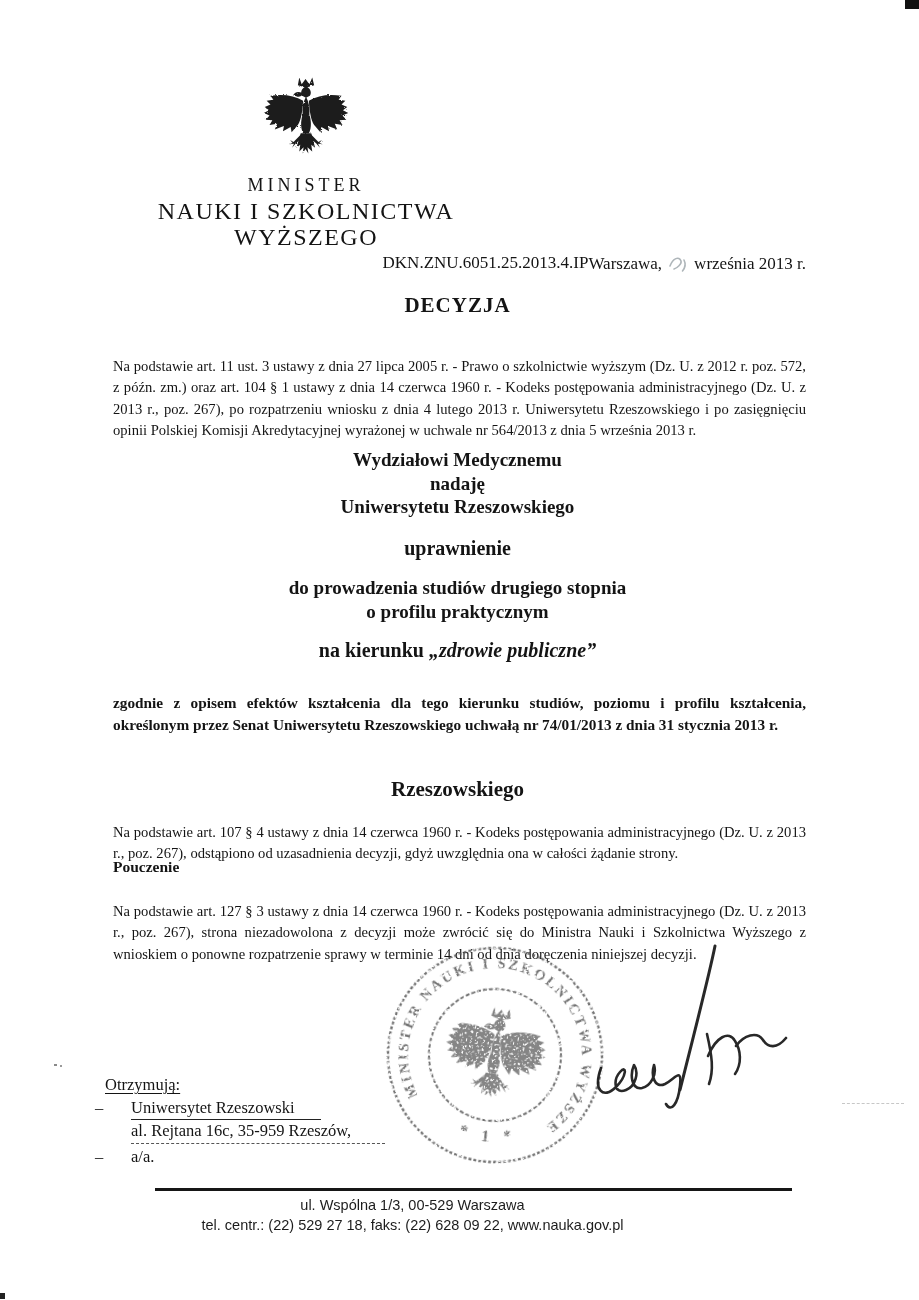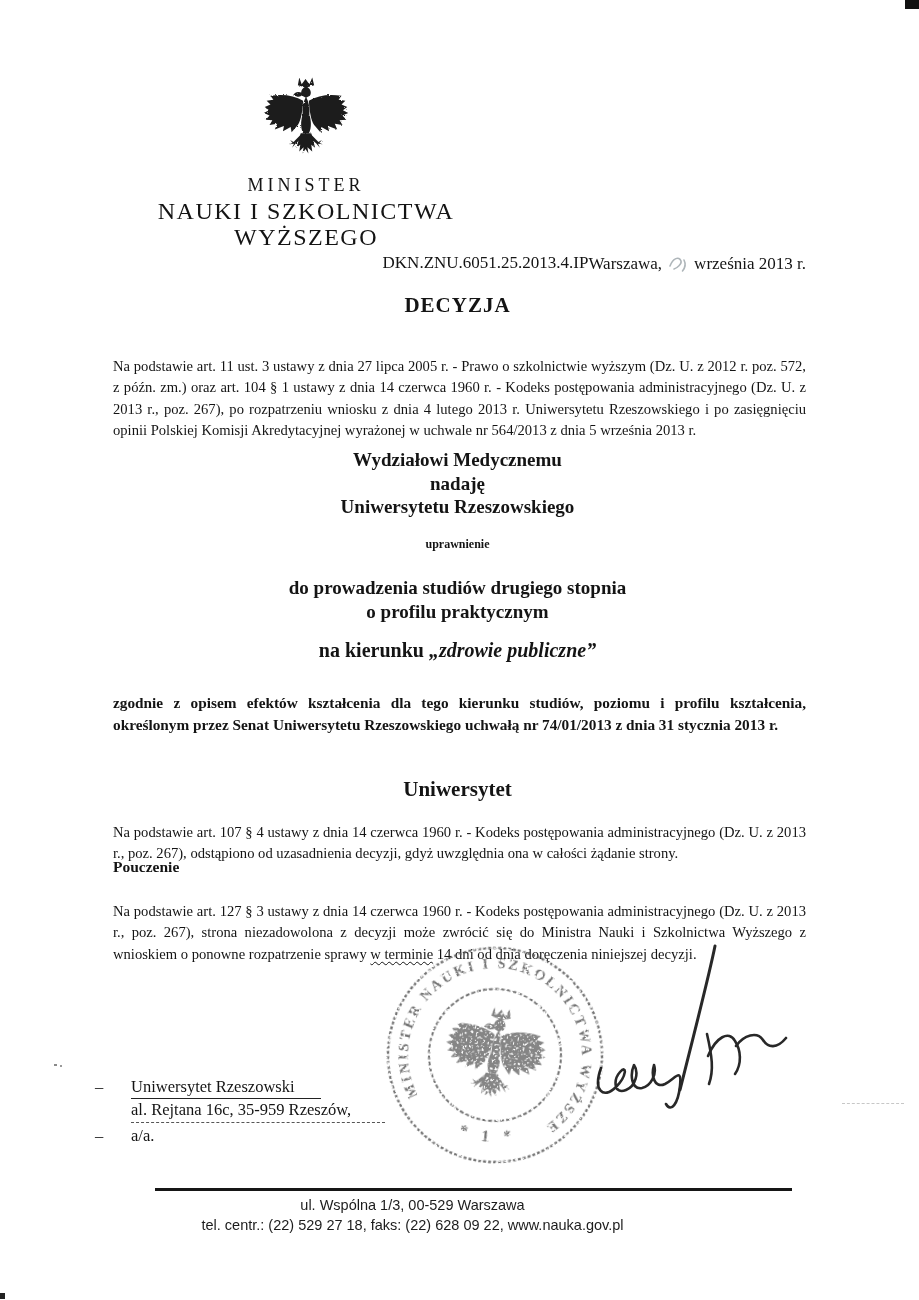--- a/index.html
+++ b/index.html
@@ -18,30 +18,30 @@
   
   .ref-row{top:253px;left:113px;width:693px;display:flex;justify-content:flex-end;font-size:17px;}
   .date-part{white-space:nowrap;}
   .day-mark{display:inline-block;vertical-align:-4px;margin:0 3px;}
   
   .h-center{left:0;width:915px;text-align:center;font-weight:bold;}
   .h-decyzja{top:293px;font-size:21px;letter-spacing:1px;}
   .para{left:113px;width:693px;text-align:justify;font-size:14.6px;line-height:21.6px;}
   .p-legal{top:341px;}
   .grant-block{top:448px;font-size:19px;line-height:23.5px;}
-  .h-uprawnienie{top:537px;font-size:12px;}
+  .h-uprawnienie{top:537px;font-size:20px;}
   .scope-block{top:576px;font-size:19px;line-height:23.5px;}
   .h-kierunek{top:639px;font-size:20px;}
   .field-name{font-style:italic;}
   .p-compliance{top:677px;font-weight:bold;font-size:15.3px;line-height:21.8px;}
   .h-uzasadnienie{top:777px;font-size:21px;}
   .p-just{top:807px;}
   .h-pouczenie{top:858px;left:113px;font-size:15.5px;font-weight:bold;}
   .p-inst{top:886px;}
-  .wavy-underline{text-decoration:underline;text-decoration-style:wavy;text-decoration-thickness:1px;text-underline-offset:2px;}
+  .wavy-underline{text-decoration-style:wavy;text-decoration-thickness:1px;text-underline-offset:2px;}
   
   .stamp-wrap{top:942px;left:382px;width:226px;height:226px;}
   .signature-wrap{top:938px;left:585px;width:215px;height:185px;}
   .faint-dash{top:1103px;left:842px;width:62px;border-top:1px dashed #9a9a9a;opacity:.55;}
   
   .recipients{top:1074px;left:95px;font-size:16.5px;line-height:21px;}
   .recipients .heading{margin-left:10px;text-decoration:underline;text-underline-offset:3px;}
   .rec-row{display:flex;margin-top:2px;}
   .rec-dash{width:36px;flex:0 0 36px;}
   .rec-line1-u{display:inline-block;border-bottom:1.5px solid #222;padding-right:26px;padding-bottom:1px;}
@@ -127,21 +127,21 @@
   <div>do prowadzenia studiów drugiego stopnia</div>
   <div>o profilu praktycznym</div>
 </div>
 
 <div class="abs h-center h-kierunek">
   <span>na kierunku </span><span class="field-name">„zdrowie publiczne”</span>
 </div>
 
 <p class="abs para p-compliance">zgodnie z opisem efektów kształcenia dla tego kierunku studiów, poziomu i profilu kształcenia, określonym przez Senat Uniwersytetu Rzeszowskiego uchwałą nr 74/01/2013 z dnia 31 stycznia 2013 r.</p>
 
-<div class="abs h-center h-uzasadnienie">Uniwersytet</div>
+<div class="abs h-center h-uzasadnienie">Rzeszowskiego</div>
 <p class="abs para p-just">Na podstawie art. 107 § 4 ustawy z dnia 14 czerwca 1960 r. - Kodeks postępowania administracyjnego (Dz. U. z 2013 r., poz. 267), odstąpiono od uzasadnienia decyzji, gdyż uwzględnia ona w całości żądanie strony.</p>
 
 <div class="abs h-pouczenie">Pouczenie</div>
 <p class="abs para p-inst"><span>Na podstawie art. 127 § 3 ustawy z dnia 14 czerwca 1960 r. - Kodeks postępowania administracyjnego (Dz. U. z 2013 r., poz. 267), strona niezadowolona z decyzji może zwrócić się do Ministra Nauki i Szkolnictwa Wyższego z wnioskiem o ponowne rozpatrzenie sprawy </span><span class="wavy-underline">w terminie</span><span> 14 dni od dnia doręczenia niniejszej decyzji.</span></p>
 
 <div class="abs stamp-wrap">
   <svg width="226" height="226" viewBox="-113 -113 226 226" aria-hidden="true">
     <g filter="url(#stampGrain)" transform="rotate(9)" opacity="0.85">
       <circle cx="0" cy="0" r="107" fill="none" stroke="#5a5a5a" stroke-width="2.4" stroke-dasharray="3 2"></circle>
       <circle cx="0" cy="0" r="66" fill="none" stroke="#5a5a5a" stroke-width="2" stroke-dasharray="4 2"></circle>
@@ -167,20 +167,21 @@
       <path stroke-width="2.6" d="M16 130 C8 152 18 162 31 149 C42 138 42 126 35 134 C28 142 29 157 41 152 C51 148 54 134 49 127 C45 136 46 152 57 150 C66 148 72 136 69 127 C66 137 69 151 80 146 C90 141 97 128 95 148 C93 166 86 175 81 166"></path>
       <path stroke-width="2.6" d="M122 96 C127 118 129 132 124 146"></path>
       <path stroke-width="2.6" d="M123 118 C131 99 144 92 150 103 C156 112 157 126 150 136"></path>
       <path stroke-width="2.6" d="M151 108 C159 97 172 93 178 102 C183 110 192 111 201 100"></path>
     </g>
   </svg>
 </div>
 <div class="abs faint-dash"></div>
 
 <div class="abs recipients">
+  <div class="heading">Otrzymują:</div>
   <div class="rec-row">
     <span class="rec-dash">–</span>
     <span>
       <span class="rec-line1-u">Uniwersytet Rzeszowski</span><br>
       <span class="rec-line2-u">al. Rejtana 16c, 35-959 Rzeszów,</span>
     </span>
   </div>
   <div class="rec-row">
     <span class="rec-dash">–</span>
     <span>a/a.</span>

